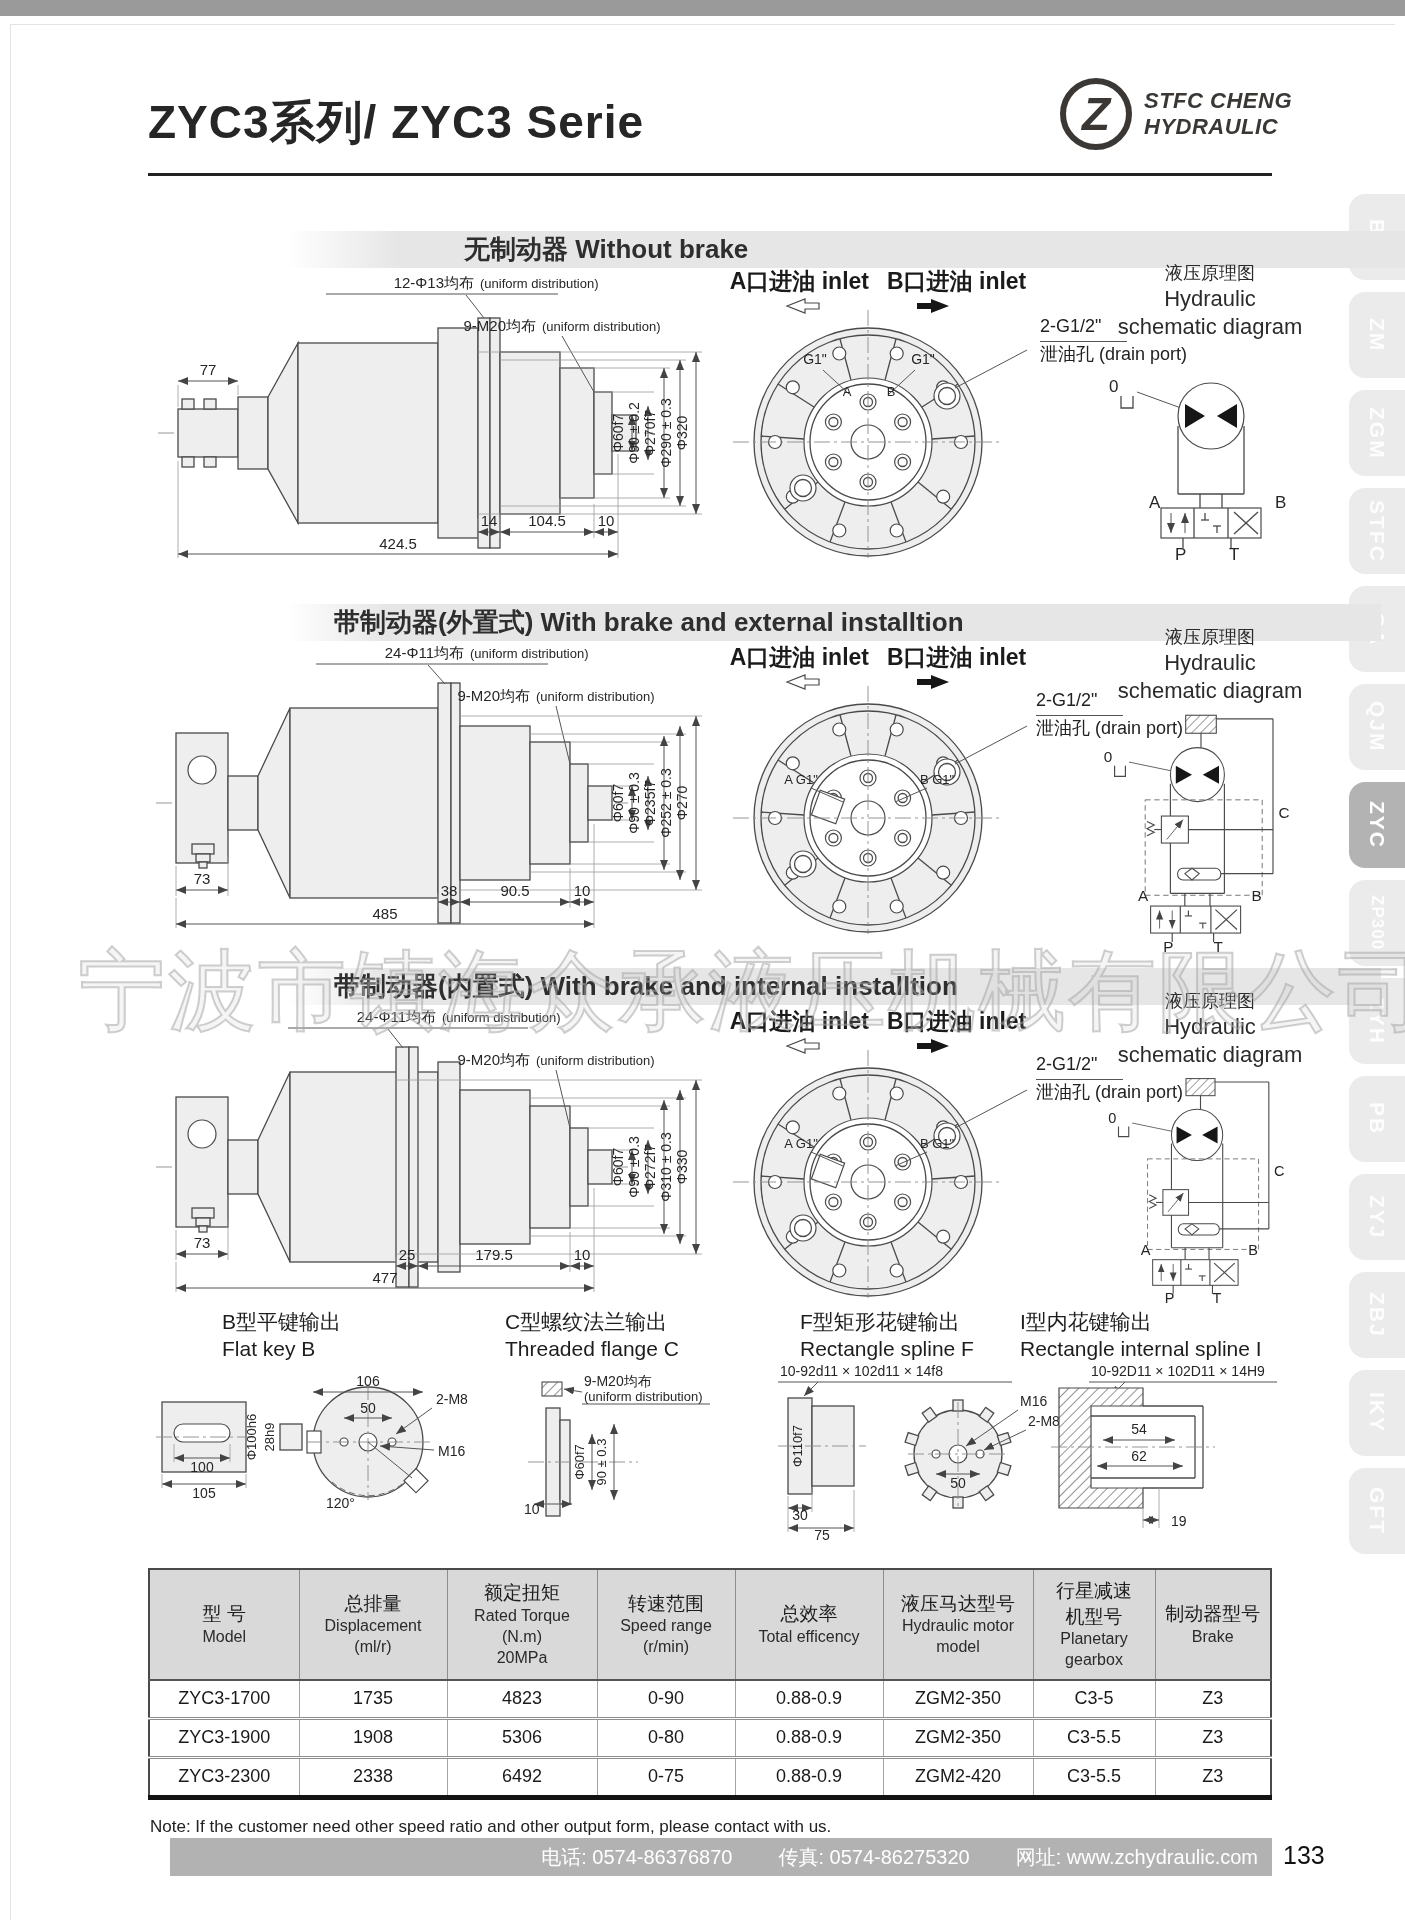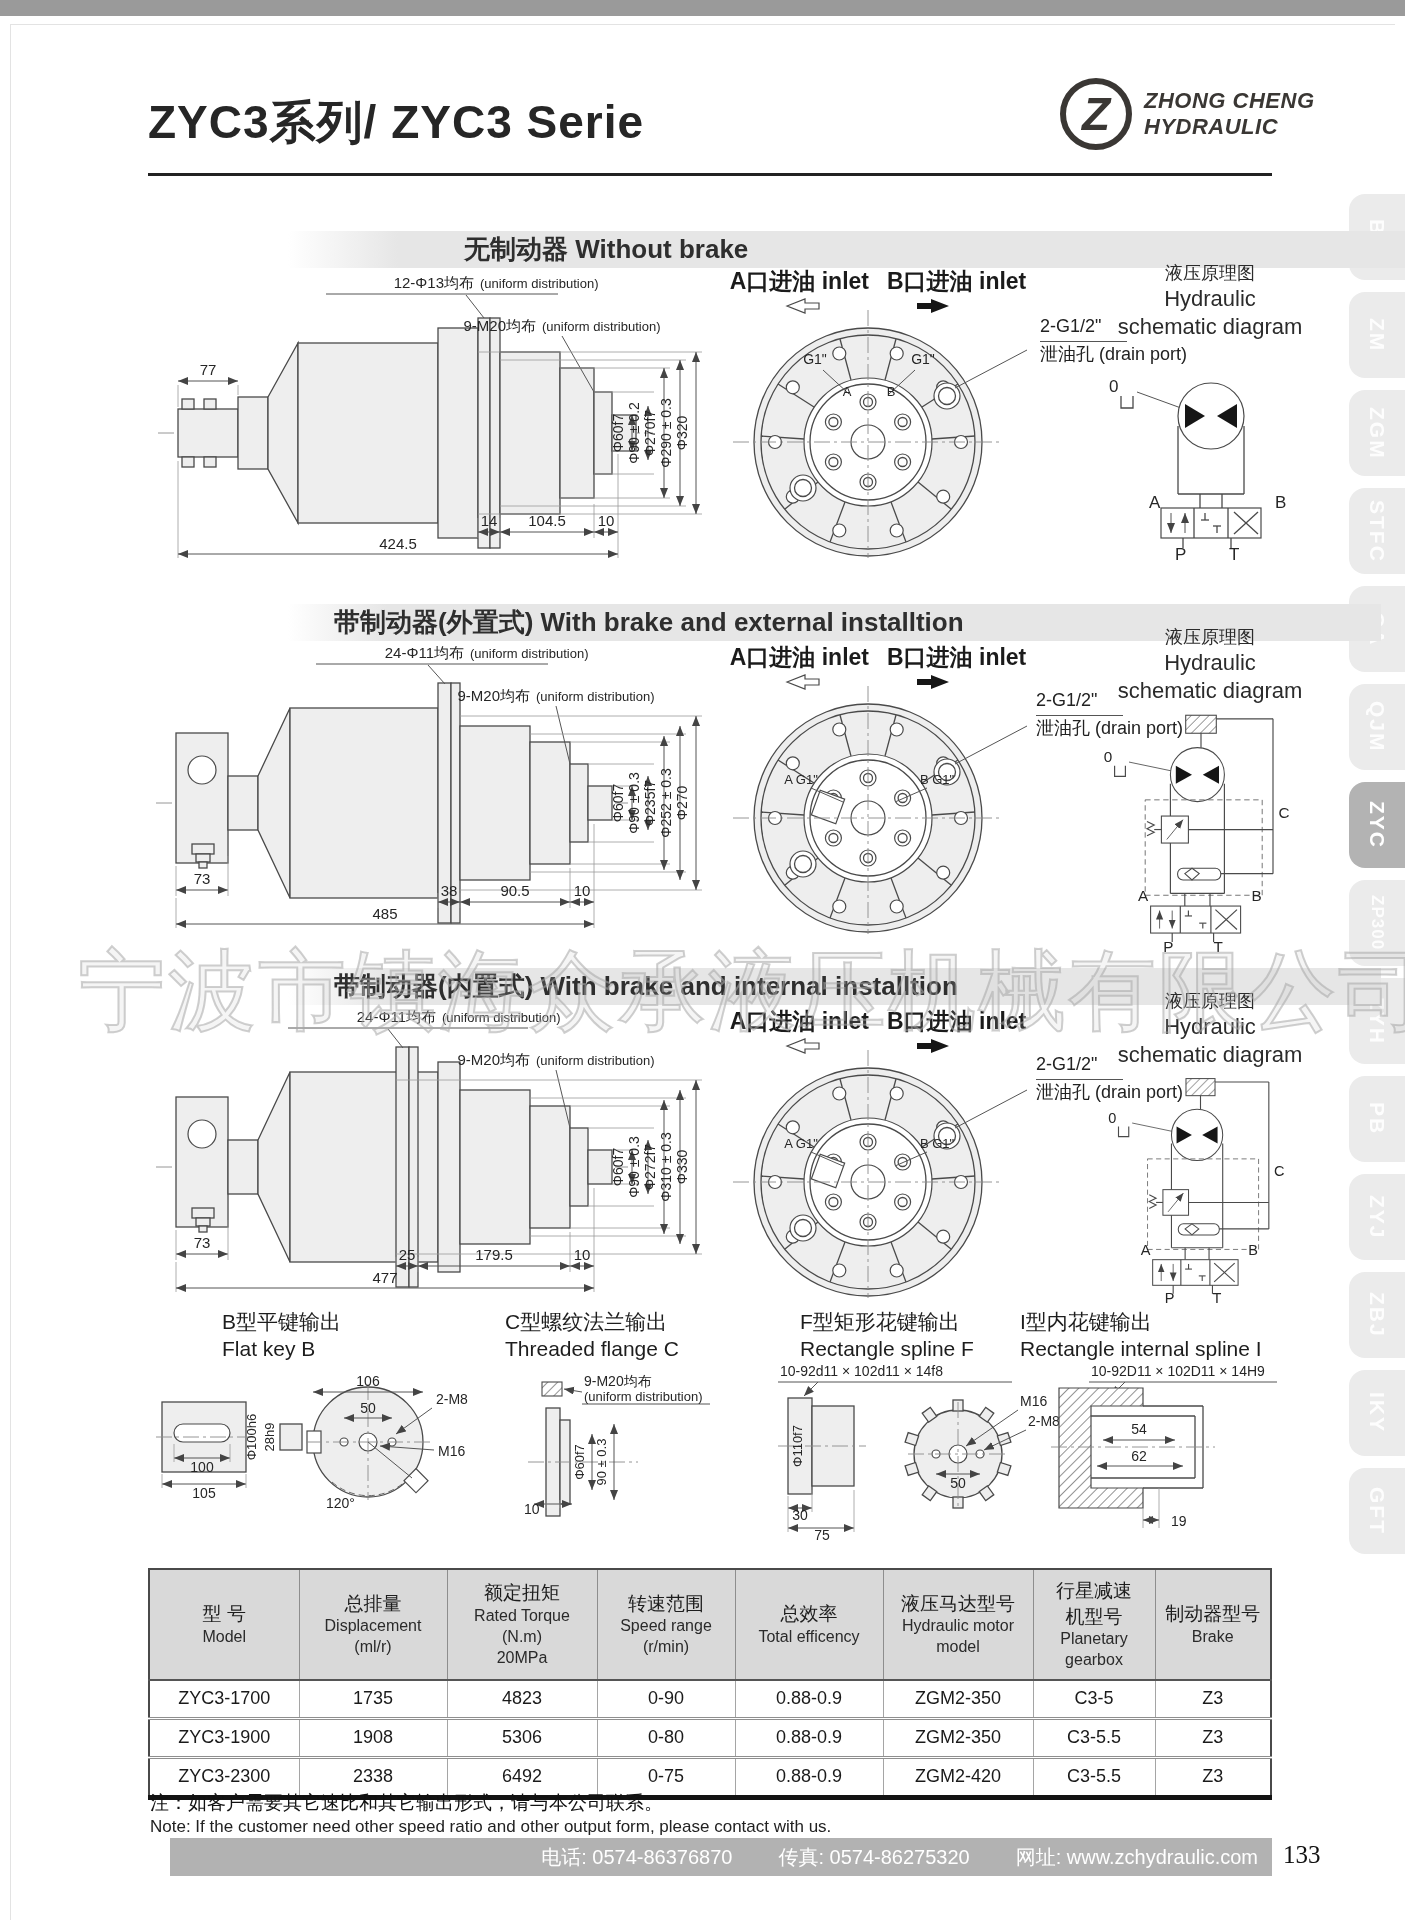--- a/index.html
+++ b/index.html
@@ -67,21 +67,21 @@
   .spec tbody tr + tr td{border-top:3px double #8f8f8f;}
   .th-cn{font-size:19px;color:#1d1d1d;line-height:1.35;}
   .th-en{font-size:16px;color:#2a2a2a;line-height:1.3;}
 
   .note-cn{position:absolute;left:150px;top:1774px;font-size:19px;color:#111;}
   .note-en{position:absolute;left:150px;top:1801px;font-size:17px;color:#222;}
 
   .footerbar{position:absolute;left:170px;top:1822px;width:1102px;height:38px;background:#b2b2b2;
              display:flex;align-items:center;justify-content:flex-end;color:#fff;font-size:20px;padding-right:14px;box-sizing:border-box;}
   .footerbar span{margin-left:46px;white-space:nowrap;}
-  .pageno{position:absolute;left:1283px;top:1825px;font-size:25px;color:#111;font-family:Liberation Serif, serif;}
+  .pageno{position:absolute;left:1283px;top:1825px;font-size:25px;color:#111;}
 </style>
 </head>
 <body>
 
 <svg width="0" height="0" style="position:absolute">
   <defs>
     <marker id="ar" markerWidth="11" markerHeight="9" refX="10" refY="4" orient="auto-start-reverse" markerUnits="userSpaceOnUse">
       <path d="M0,0 L10,4 L0,8 Z" fill="#444"></path>
     </marker>
     <pattern id="hatch" width="7" height="7" patternTransform="rotate(45)" patternUnits="userSpaceOnUse">
@@ -94,21 +94,21 @@
 <div class="page">
   <div class="edge-l"></div>
   <div class="edge-t"></div>
   <div class="edge-b"></div>
 
   <div class="hdr-title">ZYC3系列/ ZYC3 Serie</div>
   <div class="hdr-rule"></div>
   <div class="logo">
     <div class="logo-mark">Z</div>
     <div class="logo-text">
-      <div>ZHONG CHENG</div>
+      <div>STFC CHENG</div>
       <div>HYDRAULIC</div>
     </div>
   </div>
 
   <div class="tab" style="top:178px">BM</div>
   <div class="tab" style="top:276px">ZM</div>
   <div class="tab" style="top:374px">ZGM</div>
   <div class="tab" style="top:472px">STFC</div>
   <div class="tab" style="top:570px">CA</div>
   <div class="tab" style="top:668px">QJM</div>
@@ -907,21 +907,20 @@
         <td>6492</td>
         <td>0-75</td>
         <td>0.88-0.9</td>
         <td>ZGM2-420</td>
         <td>C3-5.5</td>
         <td>Z3</td>
       </tr>
     </tbody>
   </table>
 
-  <div class="note-cn">注：如客户需要其它速比和其它输出形式，请与本公司联系。</div>
   <div class="note-en">Note: If the customer need other speed ratio and other output form, please contact with us.</div>
 
   <div class="footerbar">
     <span>电话: 0574-86376870</span>
     <span>传真: 0574-86275320</span>
     <span>网址: www.zchydraulic.com</span>
   </div>
   <div class="pageno">133</div>
 </div>
 

